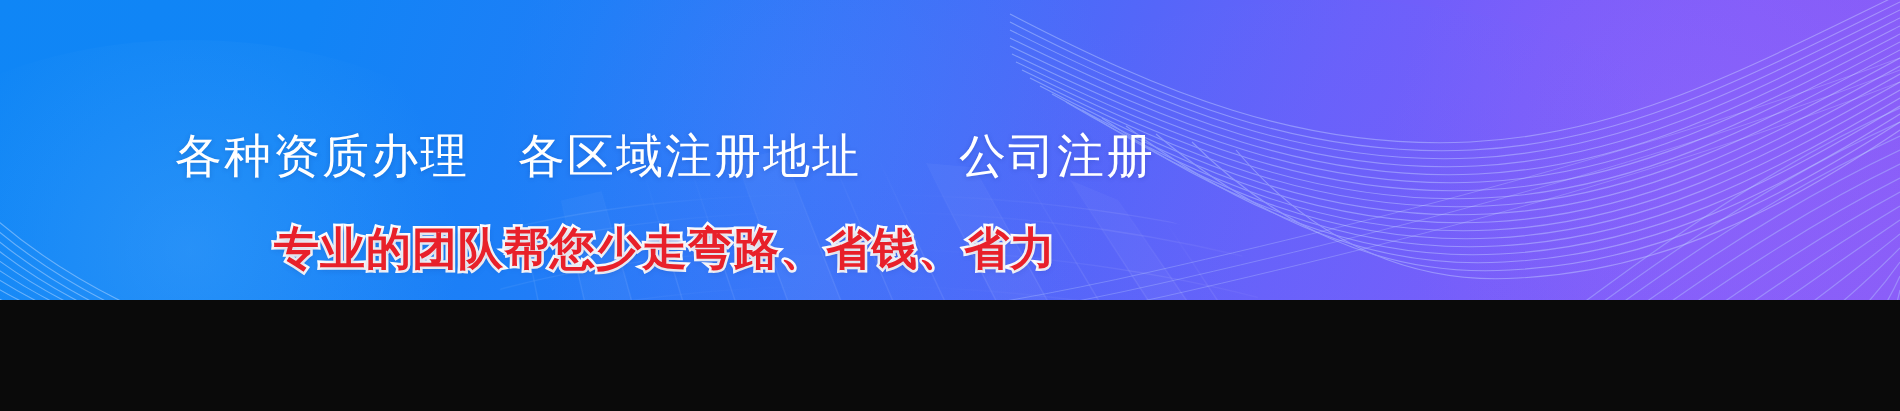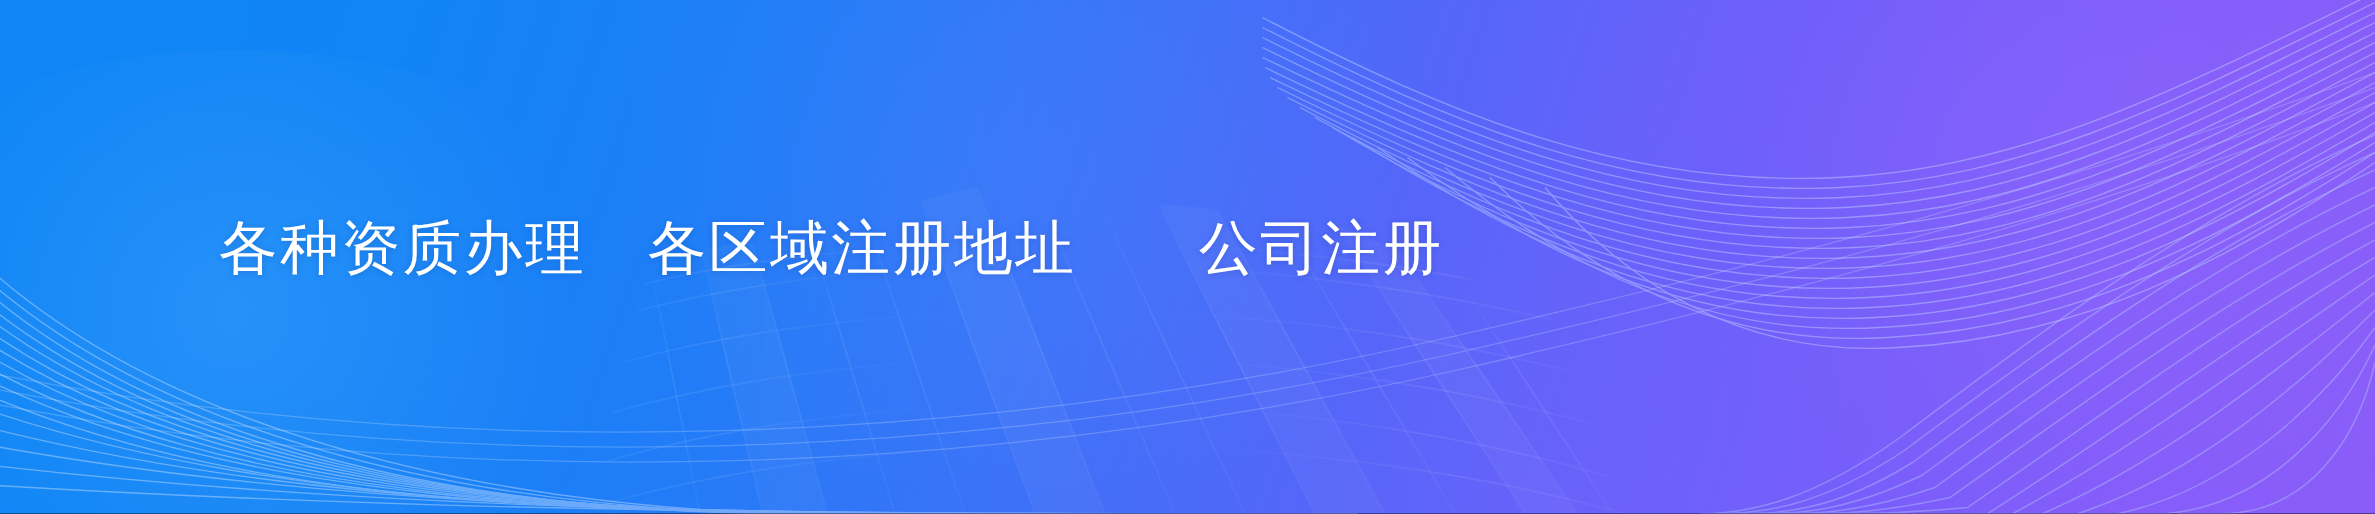--- a/index.html
+++ b/index.html
@@ -3,23 +3,23 @@
 <meta charset="utf-8">
 <style>
   html, body {
     margin: 0;
     padding: 0;
     background: #0a0a0a;
   }
   #banner {
     position: relative;
     width: 1900px;
-    height: 411px;
+    height: 300px;
     overflow: hidden;
-    font-family: Liberation Mono, monospace;
+    font-family: Liberation Serif, serif;
     
     background:
       linear-gradient(108deg,
         #0f86f6 0%,
         #1184f6 16%,
         #1e7ef7 30%,
         #3a72f8 45%,
         #5566f9 58%,
         #6b60fa 68%,
         #7a5cfa 78%,
@@ -220,15 +220,16 @@
 
     <g fill="none" stroke="#cfe2ff" stroke-width="1" opacity="0.26">
       <path d="M0,300 C380,372 780,356 1150,272 C1450,204 1680,138 1900,58"></path>
       <path d="M0,312 C384,384 786,368 1158,284 C1458,216 1686,150 1900,70"></path>
       <path d="M0,324 C388,396 792,380 1166,296 C1466,228 1692,162 1900,82"></path>
     </g>
   </svg>
 
   <div class="text-stack">
     <div class="headline">各种资质办理　各区域注册地址　　公司注册</div>
+    <div class="subline">专业的团队帮您少走弯路、省钱、省力</div>
   </div>
 
 </div>
 
 </body></html>

